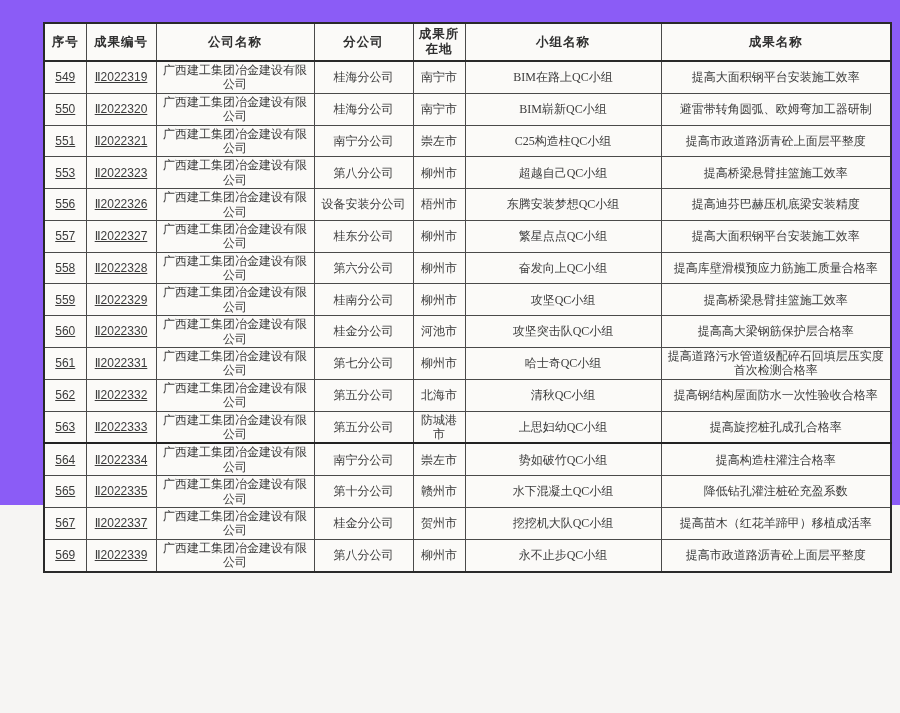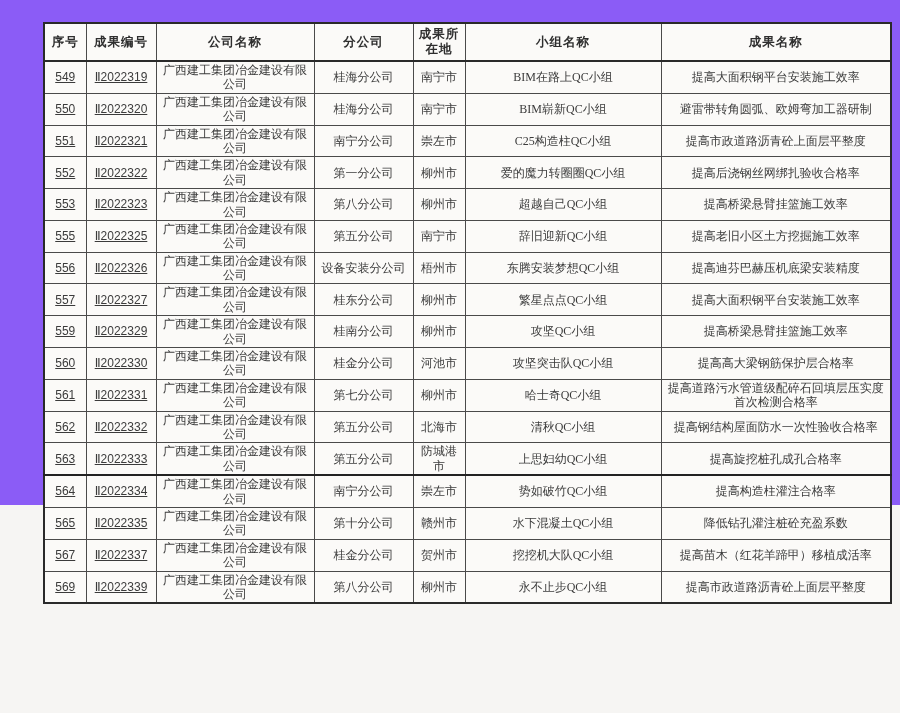--- a/index.html
+++ b/index.html
@@ -116,63 +116,54 @@
         <tr>
           <td class="col-seq">551</td>
           <td class="col-code">Ⅱ2022321</td>
           <td class="col-company">广西建工集团冶金建设有限公司</td>
           <td class="col-branch">南宁分公司</td>
           <td class="col-location">崇左市</td>
           <td class="col-group">C25构造柱QC小组</td>
           <td class="col-result">提高市政道路沥青砼上面层平整度</td>
         </tr>
         <tr>
-          <td class="col-seq">552</td>
-          <td class="col-code">Ⅱ2022322</td>
-          <td class="col-company">广西建工集团冶金建设有限公司</td>
-          <td class="col-branch">第一分公司</td>
-          <td class="col-location">柳州市</td>
-          <td class="col-group">爱的魔力转圈圈QC小组</td>
-          <td class="col-result">提高后浇钢丝网绑扎验收合格率</td>
-        </tr>
-        <tr>
           <td class="col-seq">553</td>
           <td class="col-code">Ⅱ2022323</td>
           <td class="col-company">广西建工集团冶金建设有限公司</td>
           <td class="col-branch">第八分公司</td>
           <td class="col-location">柳州市</td>
           <td class="col-group">超越自己QC小组</td>
           <td class="col-result">提高桥梁悬臂挂篮施工效率</td>
-        </tr>
-        <tr>
-          <td class="col-seq">555</td>
-          <td class="col-code">Ⅱ2022325</td>
-          <td class="col-company">广西建工集团冶金建设有限公司</td>
-          <td class="col-branch">第五分公司</td>
-          <td class="col-location">南宁市</td>
-          <td class="col-group">辞旧迎新QC小组</td>
-          <td class="col-result">提高老旧小区土方挖掘施工效率</td>
         </tr>
         <tr>
           <td class="col-seq">556</td>
           <td class="col-code">Ⅱ2022326</td>
           <td class="col-company">广西建工集团冶金建设有限公司</td>
           <td class="col-branch">设备安装分公司</td>
           <td class="col-location">梧州市</td>
           <td class="col-group">东腾安装梦想QC小组</td>
           <td class="col-result">提高迪芬巴赫压机底梁安装精度</td>
         </tr>
         <tr>
           <td class="col-seq">557</td>
           <td class="col-code">Ⅱ2022327</td>
           <td class="col-company">广西建工集团冶金建设有限公司</td>
           <td class="col-branch">桂东分公司</td>
           <td class="col-location">柳州市</td>
           <td class="col-group">繁星点点QC小组</td>
           <td class="col-result">提高大面积钢平台安装施工效率</td>
+        </tr>
+        <tr>
+          <td class="col-seq">558</td>
+          <td class="col-code">Ⅱ2022328</td>
+          <td class="col-company">广西建工集团冶金建设有限公司</td>
+          <td class="col-branch">第六分公司</td>
+          <td class="col-location">柳州市</td>
+          <td class="col-group">奋发向上QC小组</td>
+          <td class="col-result">提高库壁滑模预应力筋施工质量合格率</td>
         </tr>
         <tr>
           <td class="col-seq">559</td>
           <td class="col-code">Ⅱ2022329</td>
           <td class="col-company">广西建工集团冶金建设有限公司</td>
           <td class="col-branch">桂南分公司</td>
           <td class="col-location">柳州市</td>
           <td class="col-group">攻坚QC小组</td>
           <td class="col-result">提高桥梁悬臂挂篮施工效率</td>
         </tr>

